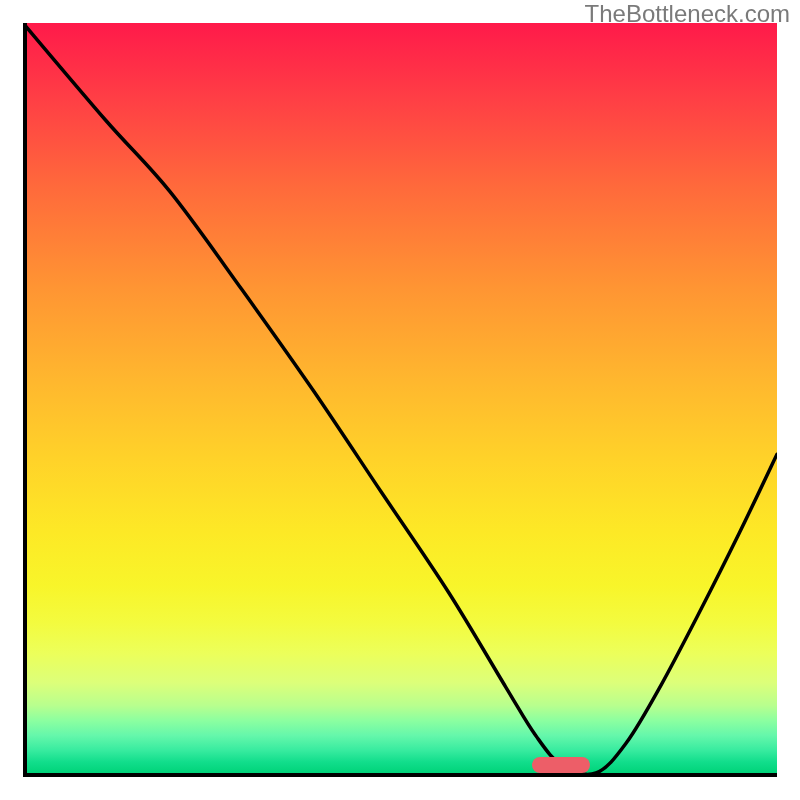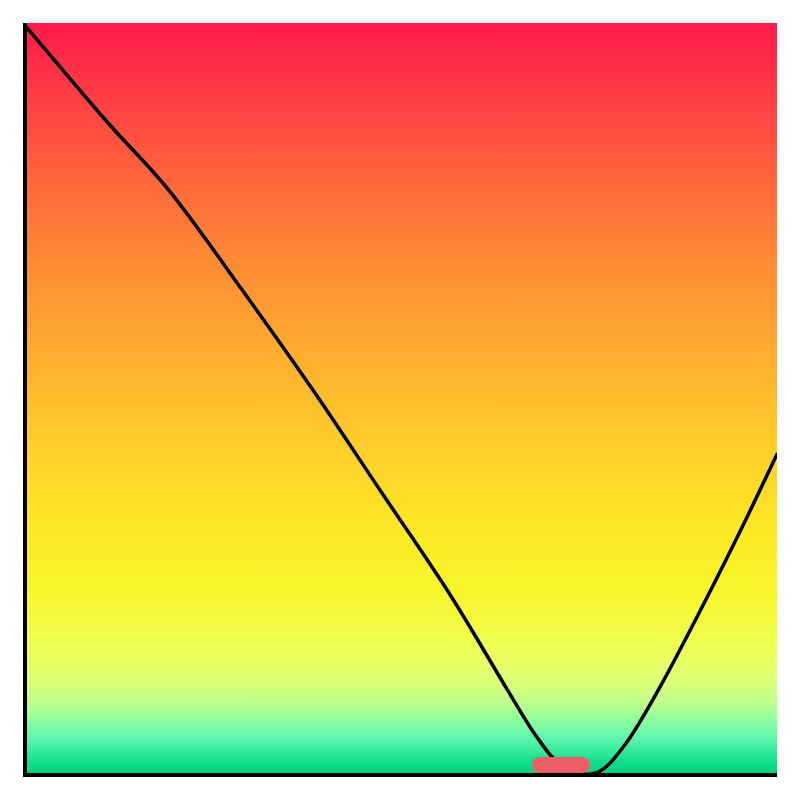--- a/index.html
+++ b/index.html
@@ -87,20 +87,21 @@
     position: absolute;
     background: #ed5e68;
     border-radius: 8px;
     height: 16px;
   }
 </style>
 </head>
 <body>
 
 <div class="chart-container">
+  <div class="watermark">TheBottleneck.com</div>
 
   <div class="plot-area">
     <div class="gradient-bg"></div>
 
     <svg class="curve" viewBox="0 0 754 750" preserveAspectRatio="none">
       <path id="curve-path" fill="none" stroke="#000000" stroke-width="3.5" stroke-linecap="round" stroke-linejoin="round" d="M 0.0 0.0 C 13.8 16.3, 58.4 69.4, 82.9 97.5 C 107.4 125.6, 124.4 140.6, 147.0 168.7 C 169.7 196.9, 194.8 233.1, 218.7 266.3 C 242.5 299.4, 267.0 333.8, 290.3 367.5 C 313.5 401.3, 335.5 435.0, 358.1 468.8 C 380.8 502.5, 405.3 537.5, 426.0 570.0 C 446.7 602.5, 468.1 640.0, 482.6 663.8 C 497.0 687.5, 503.3 699.4, 512.7 712.5 C 522.1 725.6, 529.1 736.3, 539.1 742.5 C 549.2 748.8, 562.4 753.8, 573.0 750.0 C 583.7 746.3, 592.5 734.4, 603.2 720.0 C 613.9 705.6, 624.6 686.3, 637.1 663.8 C 649.7 641.3, 665.4 610.6, 678.6 585.0 C 691.8 559.4, 703.7 535.6, 716.3 510.0 C 728.9 484.4, 747.7 444.4, 754.0 431.2"></path>
     </svg>
 
     <div id="marker" class="marker" style="left: 509px; top: 734px; width: 58px; background: rgb(237, 94, 104);"></div>
   </div>

